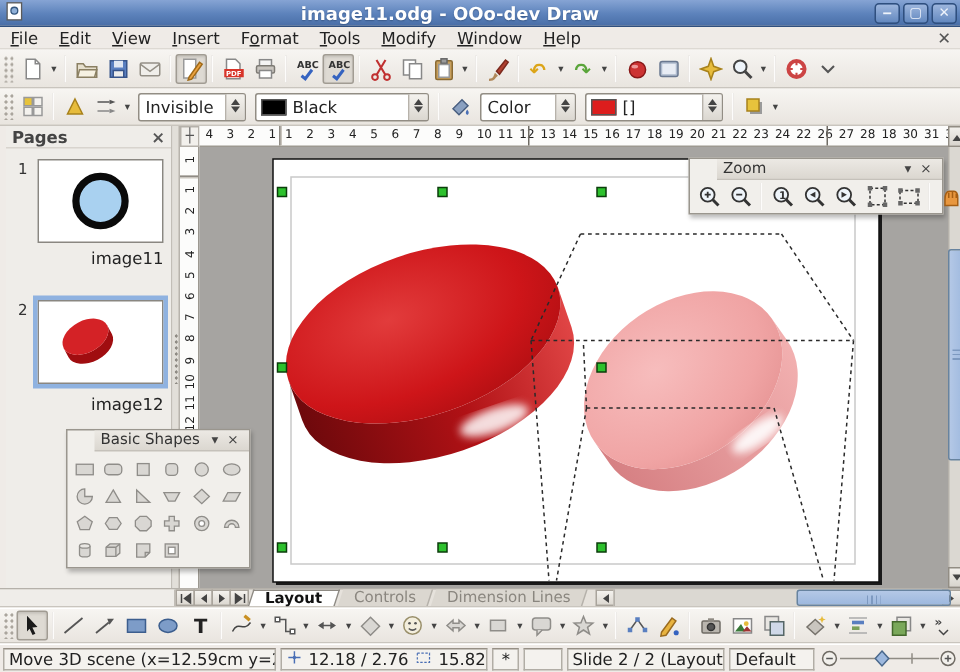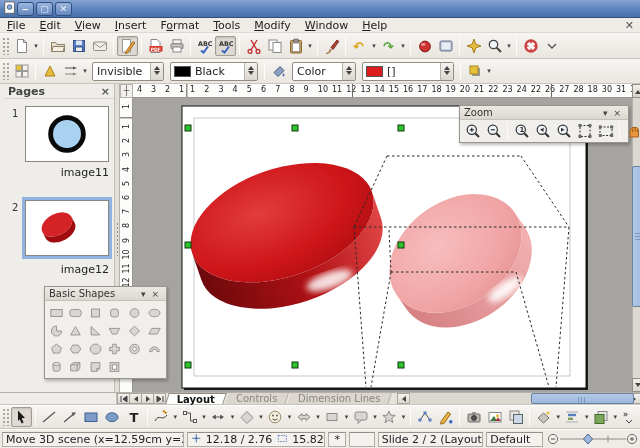--- a/index.html
+++ b/index.html
@@ -98,21 +98,21 @@
   #vscroll-track{position:absolute;left:628px;top:14px;width:12px;height:280px;background:#dbd8d2;
     border-left:1px solid #b5b1aa;}
   #vscroll-thumb{position:absolute;left:628px;top:82px;width:12px;height:141px;
     background:linear-gradient(90deg,#b4c8e6,#9db8de);border:1px solid #67839f;border-radius:2px;}
   #vscroll-thumb .grip3{margin:66px auto 0;width:6px;height:7px;
     background:repeating-linear-gradient(#7d99c0 0 1px,transparent 1px 3px);}
 
   
   .palette{position:absolute;background:#f1efeb;border:1px solid #9a968e;box-shadow:1px 2px 3px #00000044;}
   .palette-title{height:14px;background:linear-gradient(#ece9e4,#dbd7d0);display:flex;align-items:center;
-    padding:0 4px;font-size:10px;color:#333;border-bottom:1px solid #c5c1ba;}
+    padding:0 4px;font-size:10px;color:#333;border-bottom:1px solid #c5c1ba;margin-left:18px;}
   .palette-title .sp{flex:1;}
   .palette-title .tctl{color:#444;font-size:9px;padding:0 3px;}
   #zoom-palette{left:455px;top:21px;width:170px;}
   #zoom-palette .row{display:flex;align-items:center;padding:1px 2px;}
   #shapes-palette{left:40px;top:202px;width:123px;}
   #shapes-grid{display:grid;grid-template-columns:repeat(6,1fr);gap:1px;padding:3px 2px;}
   .shp{width:18px;height:17px;display:flex;align-items:center;justify-content:center;border-radius:2px;}
   .shp svg{width:15px;height:14px;}
 
   
@@ -143,20 +143,21 @@
 
 <div id="app">
 
   <div id="titlebar">
     <span id="title-icon">
         <svg viewBox="0 0 16 16">
           <rect x="2" y="1" width="11" height="13" fill="#fff" stroke="#5a5a5a"></rect>
           <circle cx="7.5" cy="7" r="2.6" fill="#8fb0d8" stroke="#34567e"></circle>
         </svg>
       </span>
+    <span id="title-text">image11.odg - OOo-dev Draw</span>
     <span class="winbtn">‒</span>
     <span class="winbtn">▢</span>
     <span class="winbtn">✕</span>
   </div>
 
   <div id="menubar">
     <span class="menu-item"><u>F</u>ile</span>
       <span class="menu-item"><u>E</u>dit</span>
       <span class="menu-item"><u>V</u>iew</span>
       <span class="menu-item"><u>I</u>nsert</span>
@@ -387,21 +388,21 @@
         </span>
       </span>
     <span class="caret">▾</span>
     <div class="combo" style="width:72px">
       <span class="ctext">Invisible</span>
       <span class="spin">
           <i class="up"></i>
           <i class="dn"></i>
         </span>
     </div>
-    <div class="combo" style="width:88px">
+    <div class="combo" style="width:116px">
       <span class="swatch" id="line-swatch" style="background: rgb(0, 0, 0);"></span>
       <span class="ctext">Black</span>
       <span class="spin">
           <i class="up"></i>
           <i class="dn"></i>
         </span>
     </div>
     <span class="sep"></span>
     <span class="tbtn">
         <span>

